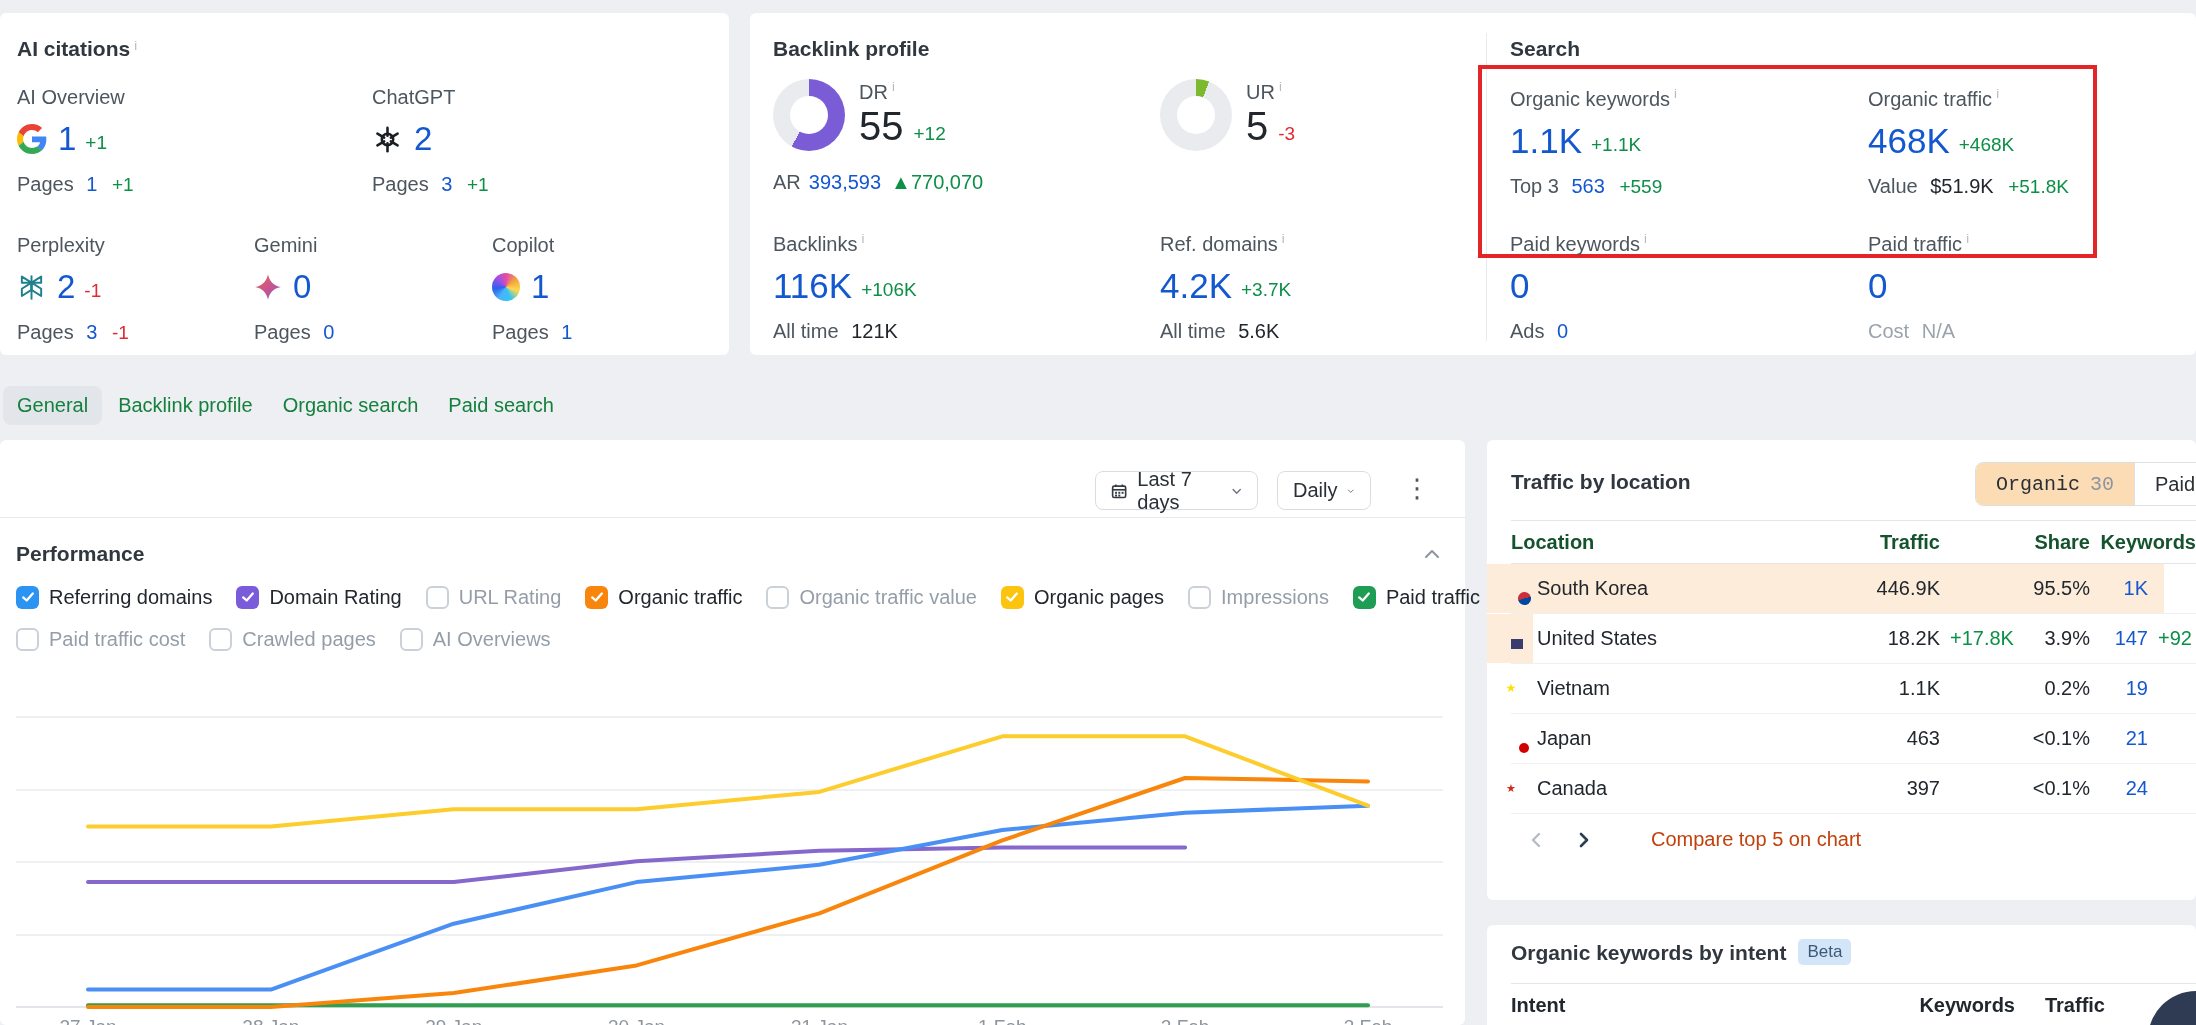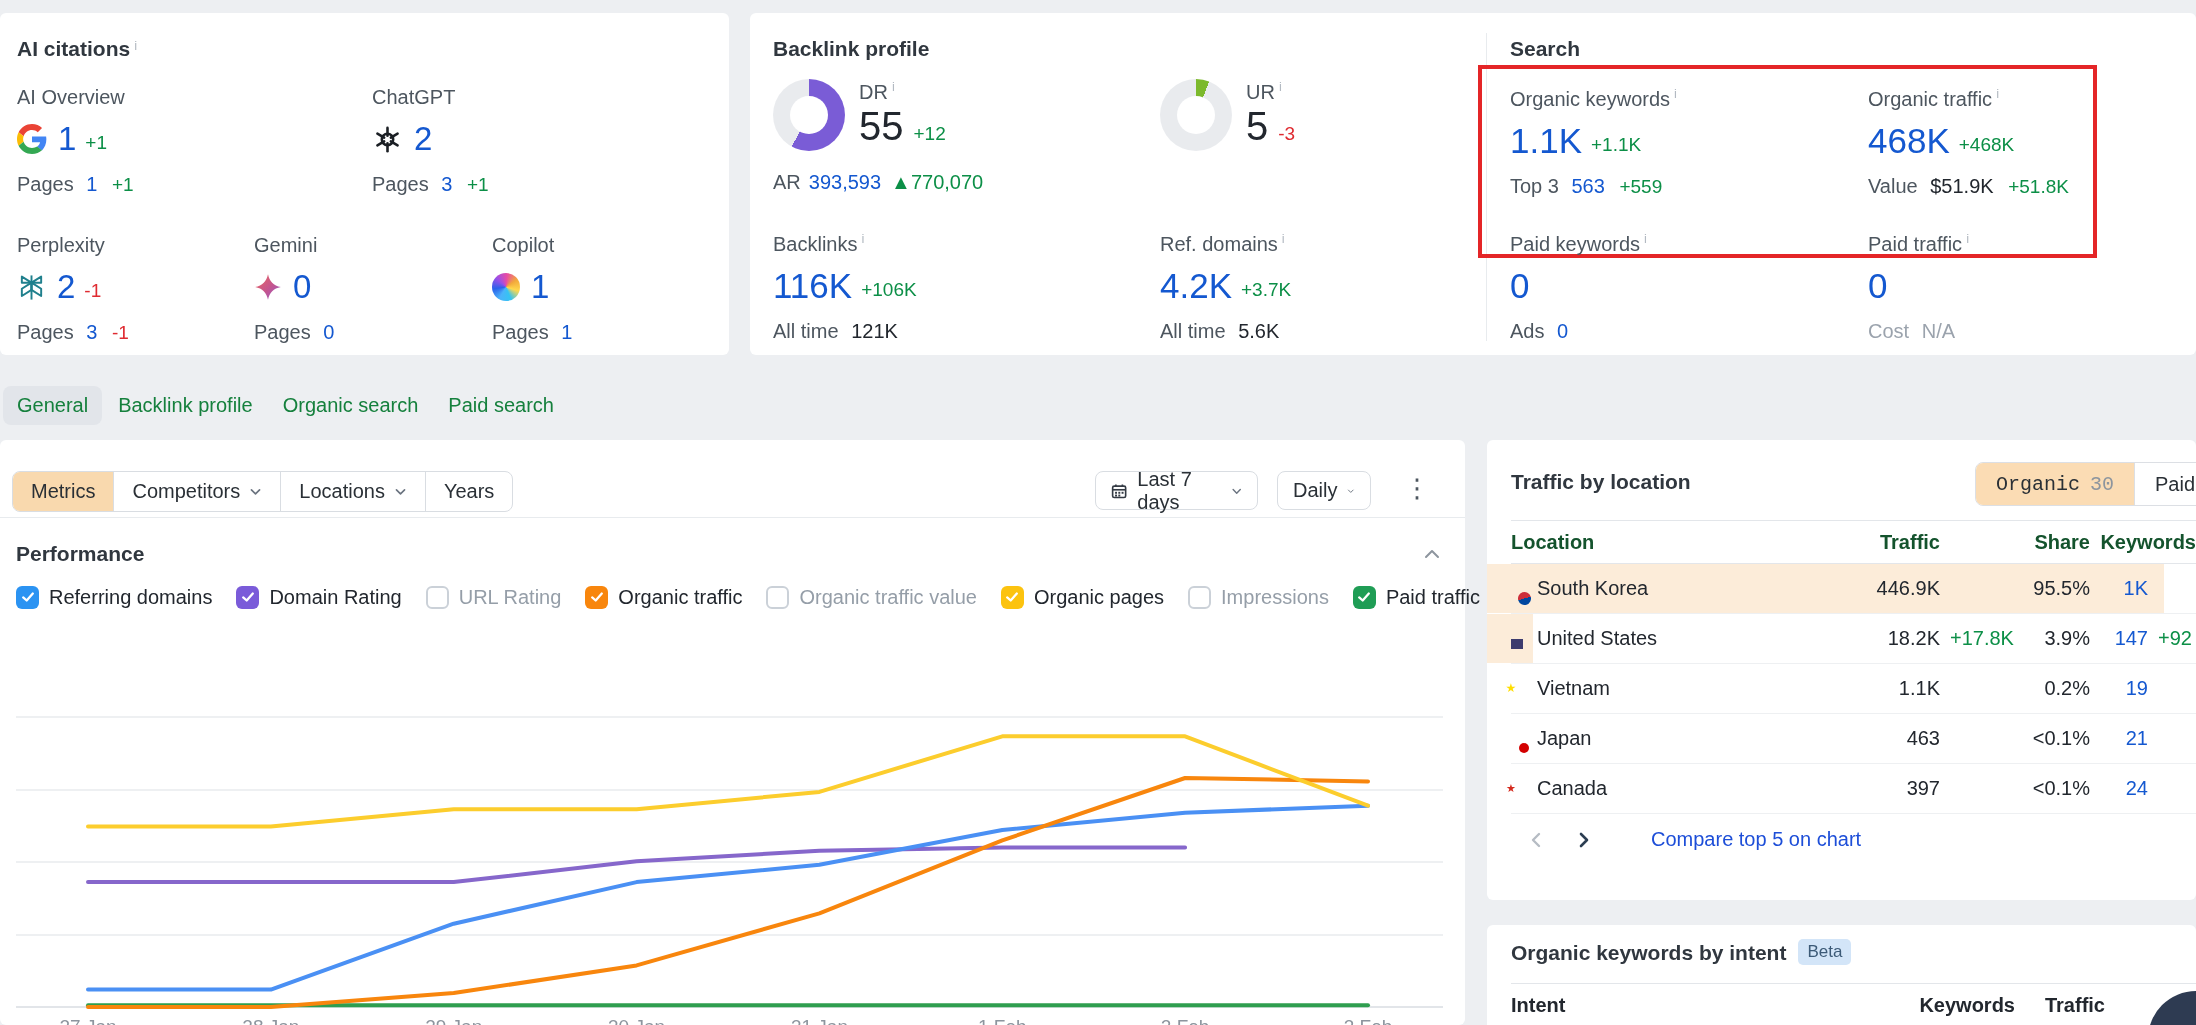--- a/index.html
+++ b/index.html
@@ -79,21 +79,21 @@
   .flag-kr{background:#fff;}
   .flag-kr::after{content:'';position:absolute;left:7px;top:3px;width:13px;height:13px;border-radius:50%;background:linear-gradient(to bottom,#cd2e3a 50%,#0047a0 50%);transform:rotate(-18deg);}
   .flag-us{background:repeating-linear-gradient(to bottom,#b22234 0 2px,#fff 2px 4px);}
   .flag-us::after{content:'';position:absolute;left:0;top:0;width:12px;height:10px;background:#3c3b6e;}
   .flag-vn{background:#da251d;}
   .flag-vn::after{content:'\2605';position:absolute;color:#ffde00;font-size:12px;left:50%;top:50%;transform:translate(-50%,-54%);}
   .flag-jp{background:#fff;}
   .flag-jp::after{content:'';position:absolute;width:10px;height:10px;border-radius:50%;background:#d30000;left:8px;top:4px;}
   .flag-ca{background:linear-gradient(to right,#d52b1e 0 7px,#fff 7px 20px,#d52b1e 20px 27px);}
   .flag-ca::after{content:'\2605';position:absolute;color:#d52b1e;font-size:11px;left:50%;top:50%;transform:translate(-50%,-55%);}
-  .pager{position:absolute;display:flex;align-items:center;gap:26px;font-size:20px;color:#1d4ed8;}
+  .pager{position:absolute;display:flex;align-items:center;gap:26px;font-size:20px;color:#c2410c;}
 
   .beta{display:inline-block;background:#d3e5f8;color:#3c5a77;font-size:17px;padding:3px 9px;border-radius:5px;margin-left:12px;vertical-align:3px;font-weight:normal;}
   .ihead{display:grid;grid-template-columns:1fr 110px 90px;align-items:center;height:42px;border-top:1px solid #e3e6ea;font-size:20px;font-weight:bold;padding-right:91px;}
   .ihead .cell-r{text-align:right;}
   .chat-bubble{position:absolute;width:96px;height:96px;border-radius:50%;background:#2e3b52;}
 </style>
 </head>
 <body>
 
 <div class="screen">
@@ -336,40 +336,20 @@
   </div>
 
   <div class="tabs" id="tabs">
       <div class="tab active">General</div>
       <div class="tab">Backlink profile</div>
       <div class="tab">Organic search</div>
       <div class="tab">Paid search</div>
     </div>
 
   <div class="panel" style="left:0;top:440px;width:1465px;height:585px;">
-    <div class="seg-group" id="seg-group">
-        <div class="seg active">
-          <span>Metrics</span>
-        </div>
-        <div class="seg">
-          <span>Competitors</span>
-          <svg width="13" height="13" viewBox="0 0 16 16">
-            <polyline points="3,6 8,11 13,6" fill="none" stroke="#6b7480" stroke-width="2" stroke-linecap="round" stroke-linejoin="round"></polyline>
-          </svg>
-        </div>
-        <div class="seg">
-          <span>Locations</span>
-          <svg width="13" height="13" viewBox="0 0 16 16">
-            <polyline points="3,6 8,11 13,6" fill="none" stroke="#6b7480" stroke-width="2" stroke-linecap="round" stroke-linejoin="round"></polyline>
-          </svg>
-        </div>
-        <div class="seg">
-          <span>Years</span>
-        </div>
-      </div>
 
     <div class="btn" style="left:1095px;width:163px;">
       <svg width="20" height="20" viewBox="0 0 20 20">
           <rect x="2" y="4" width="16" height="14" rx="2" fill="none" stroke="#343b44" stroke-width="2"></rect>
           <line x1="2" y1="8.5" x2="18" y2="8.5" stroke="#343b44" stroke-width="2"></line>
           <line x1="6" y1="2" x2="6" y2="5" stroke="#343b44" stroke-width="2"></line>
           <line x1="14" y1="2" x2="14" y2="5" stroke="#343b44" stroke-width="2"></line>
           <rect x="5" y="11" width="2.4" height="2.4" fill="#343b44"></rect>
           <rect x="9" y="11" width="2.4" height="2.4" fill="#343b44"></rect>
           <rect x="13" y="11" width="2.4" height="2.4" fill="#343b44"></rect>
@@ -445,20 +425,34 @@
           <span class="cb-box"></span>
           <span class="cb-label">Impressions</span>
         </div>
         <div class="cb-item on">
           <span class="cb-box on" style="background: rgb(31, 157, 85);">
             <svg width="14" height="14" viewBox="0 0 16 16">
               <polyline points="2.5,8.5 6.5,12 13.5,4" fill="none" stroke="#fff" stroke-width="2.6" stroke-linecap="round" stroke-linejoin="round"></polyline>
             </svg>
           </span>
           <span class="cb-label">Paid traffic</span>
+        </div>
+      </div>
+    <div class="cb-row" id="cb-row2" style="top:186px;">
+        <div class="cb-item">
+          <span class="cb-box"></span>
+          <span class="cb-label">Paid traffic cost</span>
+        </div>
+        <div class="cb-item">
+          <span class="cb-box"></span>
+          <span class="cb-label">Crawled pages</span>
+        </div>
+        <div class="cb-item">
+          <span class="cb-box"></span>
+          <span class="cb-label">AI Overviews</span>
         </div>
       </div>
 
     <svg id="perf-chart" style="position:absolute;left:0;top:170px;" width="1465" height="400" viewBox="0 0 1465 400">
         <line x1="16" x2="1443" y1="107" y2="107" stroke="#eef0f2" stroke-width="2"></line>
         <line x1="16" x2="1443" y1="180" y2="180" stroke="#eef0f2" stroke-width="2"></line>
         <line x1="16" x2="1443" y1="252" y2="252" stroke="#eef0f2" stroke-width="2"></line>
         <line x1="16" x2="1443" y1="325" y2="325" stroke="#eef0f2" stroke-width="2"></line>
         <line x1="16" x2="1443" y1="397" y2="397" stroke="#e2e5e9" stroke-width="2"></line>
         <polyline points="88.0,395.3 270.9,395.3 453.7,395.3 636.6,395.3 819.4,395.3 1002.3,395.3 1185.1,395.3 1368.0,395.3" fill="none" stroke="#2f9e4f" stroke-width="4" stroke-linejoin="round" stroke-linecap="round"></polyline>

